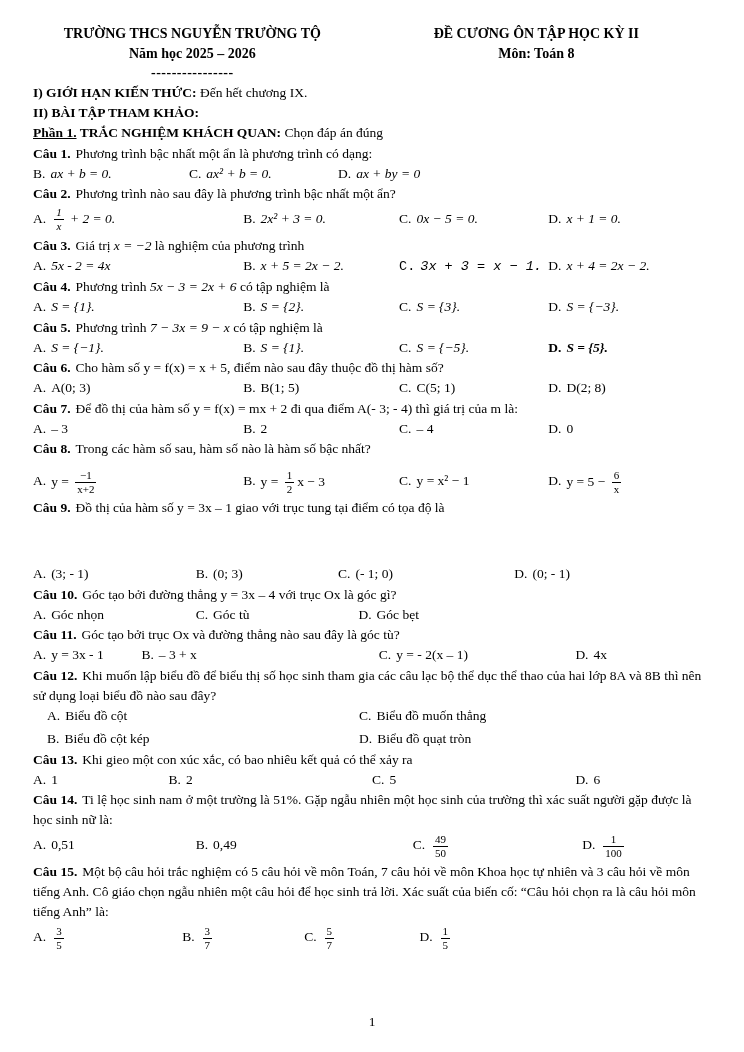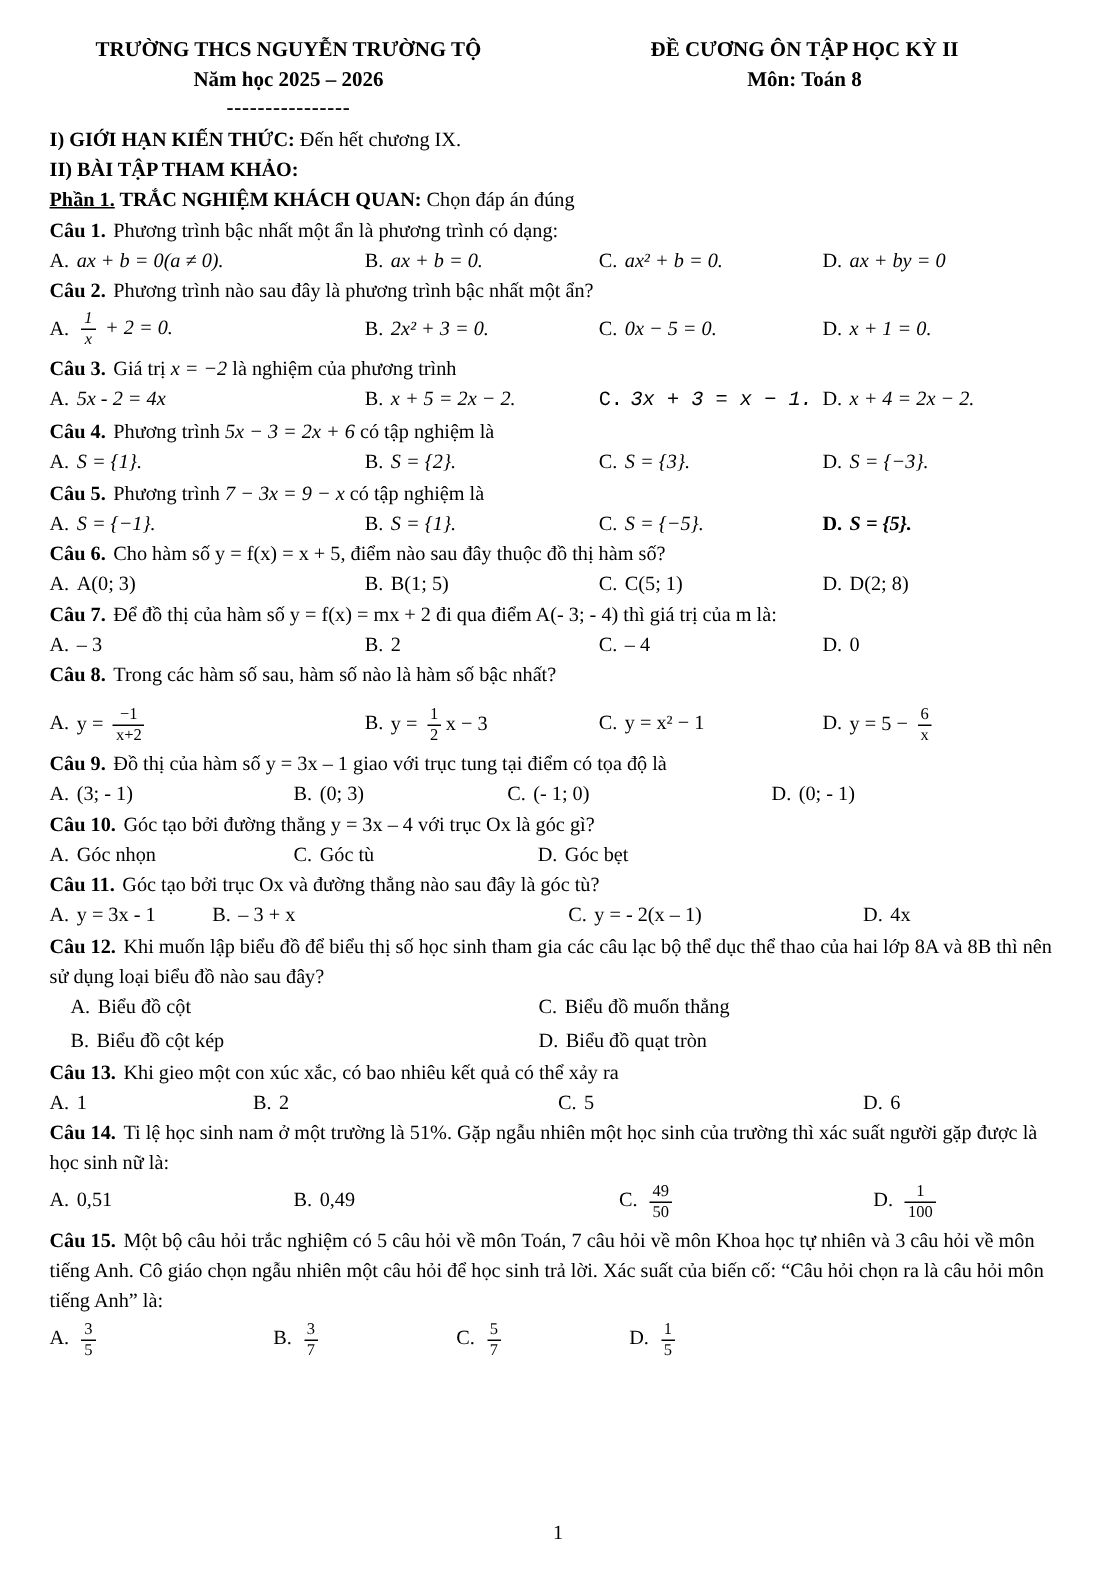--- a/index.html
+++ b/index.html
@@ -82,21 +82,20 @@
   </div>
 
   <p class="line"><b>I) GIỚI HẠN KIẾN THỨC:</b><span> Đến hết chương IX.</span></p>
   <p class="line b">II) BÀI TẬP THAM KHẢO:</p>
   <p class="line"><b class="u">Phần 1.</b><b> TRẮC NGHIỆM KHÁCH QUAN:</b><span> Chọn đáp án đúng</span></p>
 
   <div>
       <div class="question">
     <div class="q-text"><span class="q-num">Câu 1.</span><span class="q-body"><span>Phương trình bậc nhất một ẩn là phương trình có dạng:</span></span></div>
     <div class="opts row4">
-          <span class="opt" style="flex: 0 0 31%;"><span class="lbl">A.</span><span class="math">ax + b = 0(a ≠ 0).</span></span>
           <span class="opt" style="flex: 0 0 23%;"><span class="lbl">B.</span><span class="math">ax + b = 0.</span></span>
           <span class="opt" style="flex: 0 0 22%;"><span class="lbl">C.</span><span class="math">ax² + b = 0.</span></span>
           <span class="opt" style="flex: 1 1 auto;"><span class="lbl">D.</span><span class="math">ax + by = 0</span></span>
         </div>
   </div>
       <div class="question">
     <div class="q-text"><span class="q-num">Câu 2.</span><span class="q-body"><span>Phương trình nào sau đây là phương trình bậc nhất một ẩn?</span></span></div>
     <div class="opts row4">
           <span class="opt" style="flex: 0 0 31%;"><span class="lbl">A.</span><span class="frac math">
               <span class="fnum">1</span>
@@ -168,21 +167,21 @@
               <span class="fnum">6</span>
               <span class="fden">x</span>
             </span></span>
         </div>
   </div>
       <div class="question">
     <div class="q-text"><span class="q-num">Câu 9.</span><span class="q-body"><span>Đồ thị của hàm số y = 3x – 1 giao với trục tung tại điểm có tọa độ là</span></span></div>
     <div class="opts row4">
           <span class="opt" style="flex: 0 0 24%;"><span class="lbl">A.</span><span>(3; - 1)</span></span>
           <span class="opt" style="flex: 0 0 21%;"><span class="lbl">B.</span><span>(0; 3)</span></span>
-          <span class="opt" style="flex: 0 0 26%;"><span class="lbl">C.</span><span>(- 1; 0)</span></span>
+          <span class="opt" style="flex: 0 0 26%; margin-top: 46px;"><span class="lbl">C.</span><span>(- 1; 0)</span></span>
           <span class="opt" style="flex: 1 1 auto;"><span class="lbl">D.</span><span>(0; - 1)</span></span>
         </div>
   </div>
       <div class="question">
     <div class="q-text"><span class="q-num">Câu 10.</span><span class="q-body"><span>Góc tạo bởi đường thẳng y = 3x – 4 với trục Ox là góc gì?</span></span></div>
     <div class="opts row4">
           <span class="opt" style="flex: 0 0 24%;"><span class="lbl">A.</span><span>Góc nhọn</span></span>
           <span class="opt" style="flex: 0 0 24%;"><span class="lbl">C.</span><span>Góc tù</span></span>
           <span class="opt" style="flex: 1 1 auto;"><span class="lbl">D.</span><span>Góc bẹt</span></span>
         </div>

